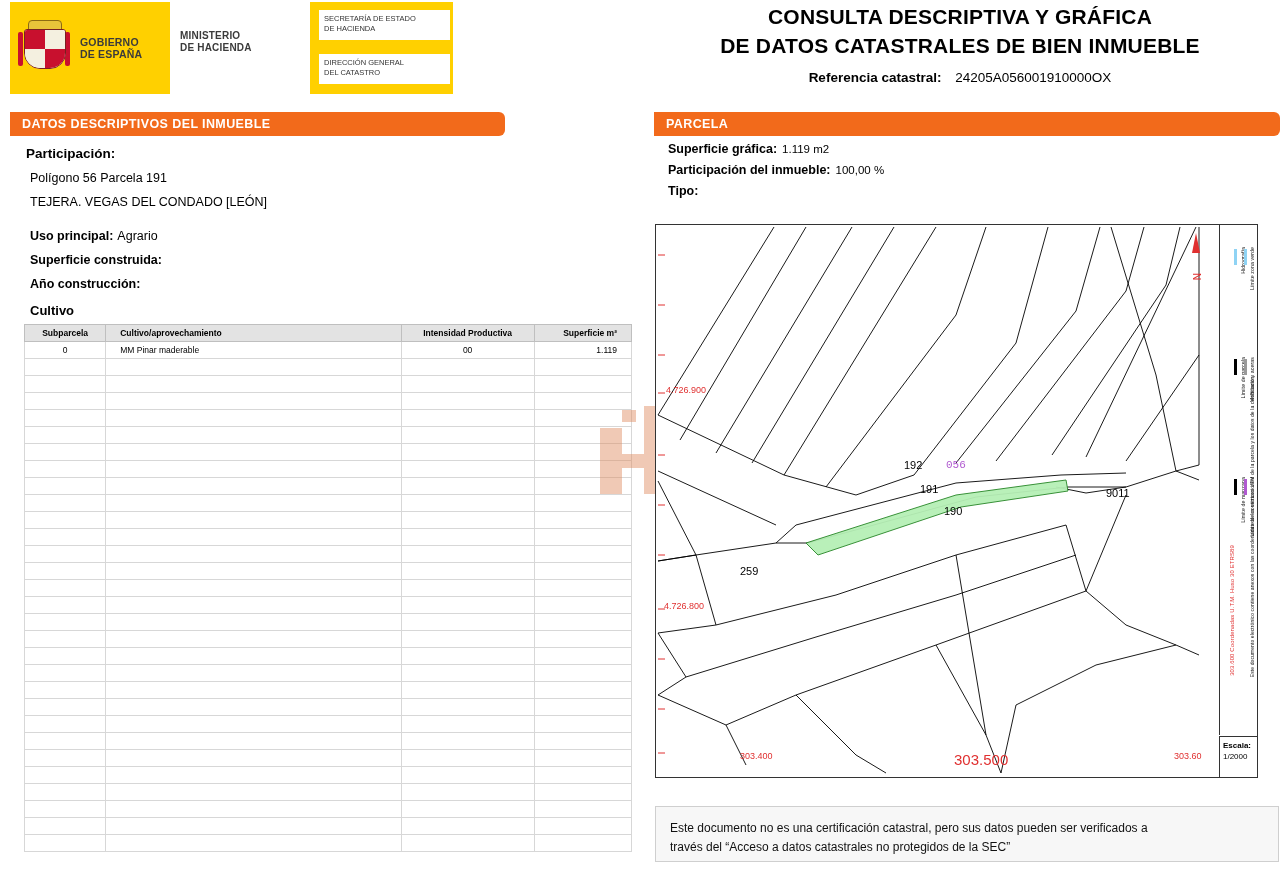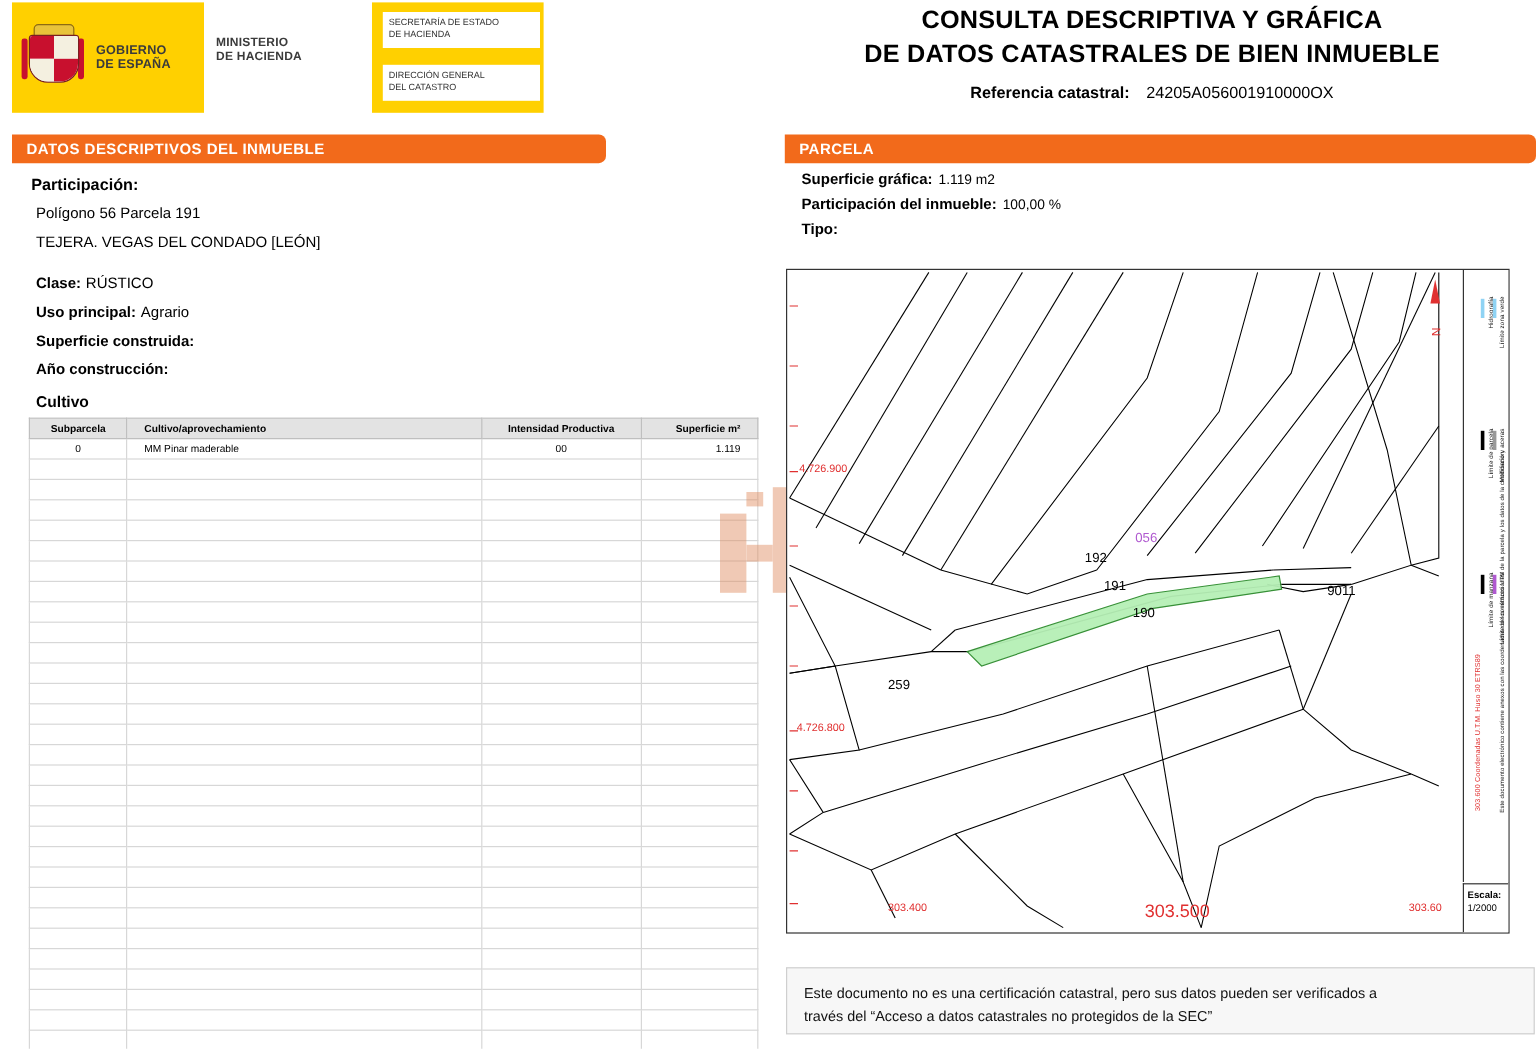--- a/index.html
+++ b/index.html
@@ -336,23 +336,20 @@
 
 <div class="bar" id="bar-inmueble">DATOS DESCRIPTIVOS DEL INMUEBLE</div>
 <div class="bar" id="bar-parcela">PARCELA</div>
 
 <div class="left-col">
   <div class="loc-title">Participación:</div>
   <div class="loc-line">Polígono 56 Parcela 191</div>
   <div class="loc-line">TEJERA. VEGAS DEL CONDADO [LEÓN]</div>
   <div class="gap"></div>
   <div class="kv">
-    <b>Clase:</b><span>RÚSTICO</span>
-  </div>
-  <div class="kv">
     <b>Uso principal:</b><span>Agrario</span>
   </div>
   <div class="kv">
     <b>Superficie construida:</b><span></span>
   </div>
   <div class="kv">
     <b>Año construcción:</b><span></span>
   </div>
 
   <div class="cultivo-title">Cultivo</div>
@@ -639,21 +636,21 @@
         <path d="M2 528 L9 528"></path>
     </g>
 
     <g>
       <path d="M540 8 L544 28 L536 28 Z" fill="#e03030"></path>
       <text x="537" y="48" fill="#e03030" font-size="10" font-family="Liberation Sans" transform="rotate(90 537 48)">N</text>
     </g>
   </svg>
 
   <div style="position:absolute;left:248px;top:234px;font-size:11px;">192</div>
-  <div style="position:absolute;left:290px;top:218px;font-size:11px;color:#b05ad0;">056</div>
+  <div style="position:absolute;left:290px;top:234px;font-size:11px;color:#b05ad0;font-family:Liberation Mono, monospace;">056</div>
   <div style="position:absolute;left:264px;top:258px;font-size:11px;">191</div>
   <div style="position:absolute;left:288px;top:280px;font-size:11px;">190</div>
   <div style="position:absolute;left:450px;top:262px;font-size:11px;">9011</div>
   <div style="position:absolute;left:84px;top:340px;font-size:11px;">259</div>
 
   <div style="position:absolute;left:10px;top:160px;font-size:9px;color:#e03030;">4.726.900</div>
   <div style="position:absolute;left:8px;top:376px;font-size:9px;color:#e03030;">4.726.800</div>
   <div style="position:absolute;left:84px;top:526px;font-size:9px;color:#e03030;">303.400</div>
   <div style="position:absolute;left:298px;top:526px;font-size:15px;color:#e03030;">303.500</div>
   <div style="position:absolute;left:518px;top:526px;font-size:9px;color:#e03030;">303.60</div>

